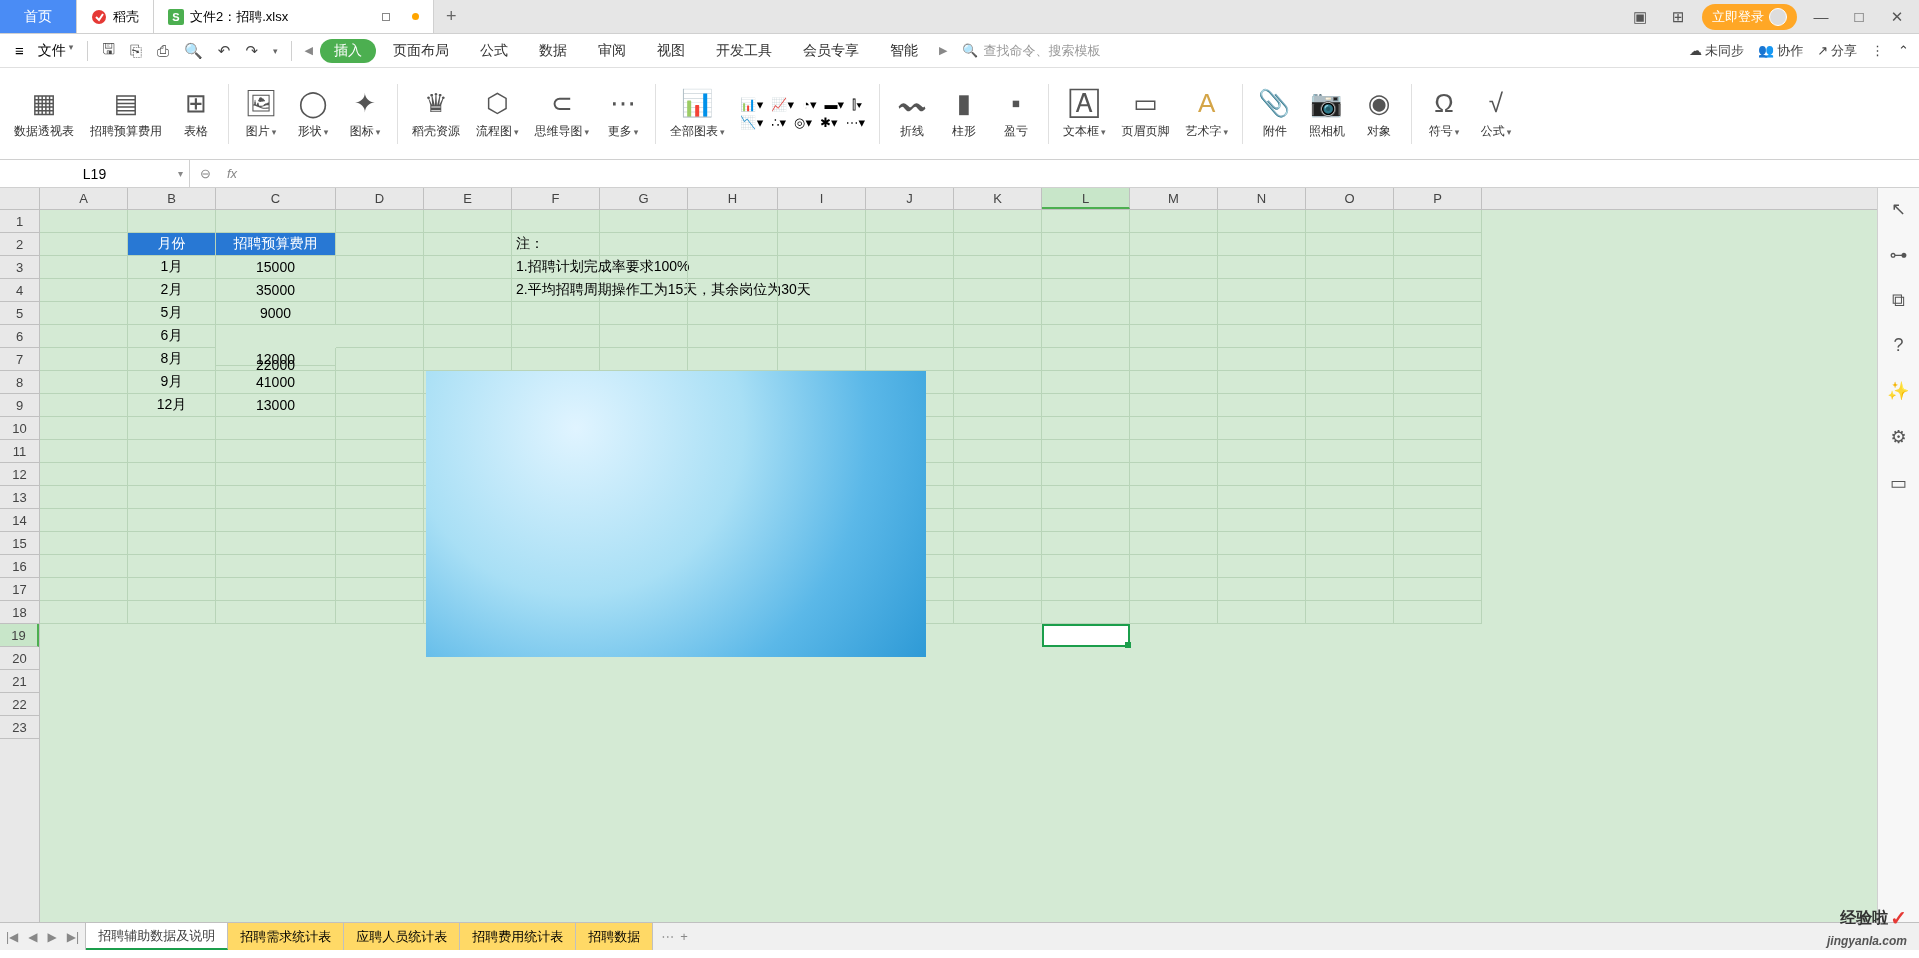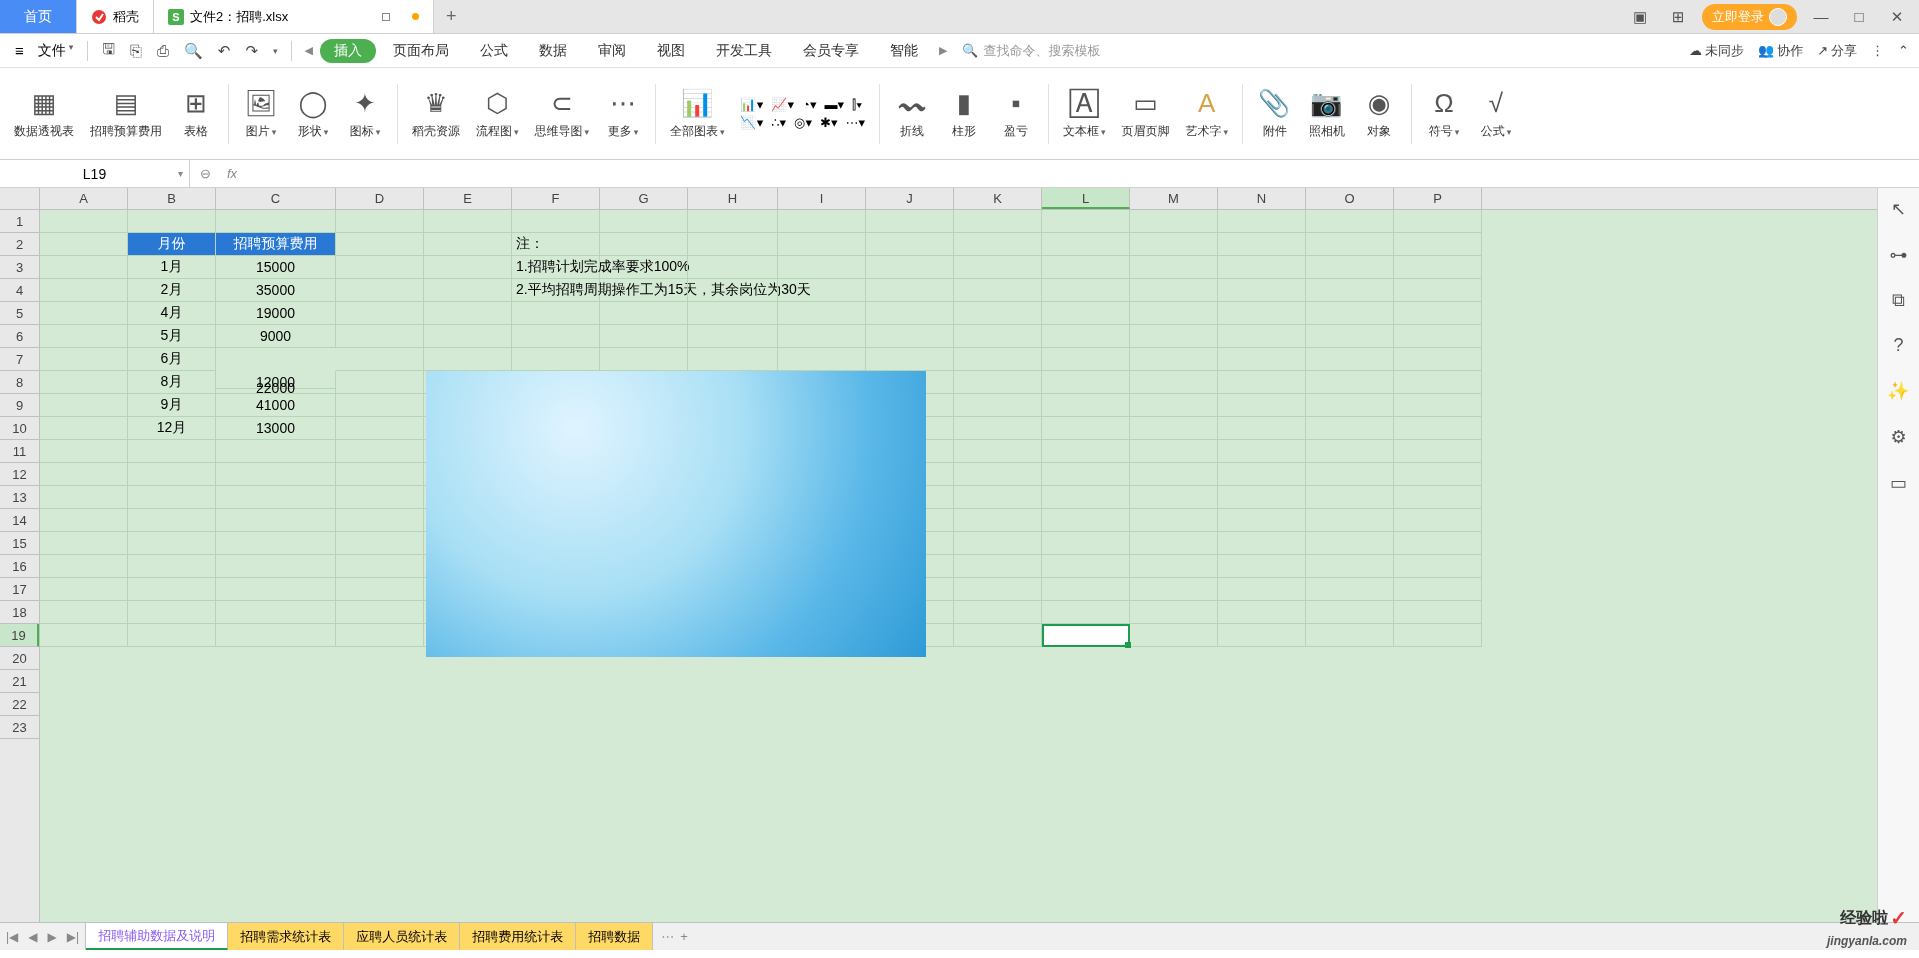--- a/index.html
+++ b/index.html
@@ -69,21 +69,21 @@
     .cell.center { justify-content: center; }
     .cell.note { justify-content: flex-start; }
     .active-cell { position: absolute; border: 2px solid #1b9e4b; background: #fff; pointer-events: none; }
     .active-cell::after { content: ''; position: absolute; right: -3px; bottom: -3px; width: 6px; height: 6px; background: #1b9e4b; }
     .chart-rect { position: absolute; left: 386px; top: 161px; width: 500px; height: 286px; background: radial-gradient(circle at 30% 20%, #e0f4ff 0%, #a8dff5 40%, #5bb8e8 70%, #2e9ad6 100%); }
     
     
     .sheet-bar { height: 28px; display: flex; align-items: stretch; border-top: 1px solid #c0c0c0; background: #f0f0f0; position: relative; }
     .sheet-nav { display: flex; align-items: center; padding: 0 6px; gap: 10px; color: #888; font-size: 12px; border-right: 1px solid #c0c0c0; }
     .sheet-tab { display: flex; align-items: center; padding: 0 12px; font-size: 13px; border-right: 1px solid #c0c0c0; cursor: pointer; }
-    .sheet-tab.active { background: #fff; color: #8b5cf6; border-bottom: 2px solid #1b9e4b; font-weight: 500; }
+    .sheet-tab.active { background: #fff; color: #404040; border-bottom: 2px solid #1b9e4b; font-weight: 500; }
     .sheet-tab.yellow { background: #ffd966; }
     .sheet-more { padding: 0 8px; display: flex; align-items: center; color: #888; gap: 6px; }
     .watermark { position: absolute; right: 12px; bottom: 28px; font-size: 16px; font-weight: bold; color: #333; display: flex; align-items: center; gap: 2px; }
     .watermark-check { color: #e53935; font-size: 20px; }
     .watermark-url { position: absolute; right: 12px; bottom: 10px; font-size: 12px; color: #555; font-style: italic; font-weight: bold; }
   </style>
 </head>
 <body>
 
 <div class="title-bar">
@@ -466,38 +466,20 @@
             <div class="cell" style="width: 88px;"></div>
             <div class="cell" style="width: 88px;"></div>
             <div class="cell" style="width: 88px;"></div>
             <div class="cell" style="width: 88px;"></div>
             <div class="cell" style="width: 88px;"></div>
             <div class="cell" style="width: 88px;"></div>
             <div class="cell" style="width: 88px;"></div>
           </div>
           <div class="cell-row">
             <div class="cell" style="width: 88px;"></div>
-            <div class="cell center" style="width: 88px;">4月</div>
-            <div class="cell center" style="width: 120px;">19000</div>
-            <div class="cell" style="width: 88px;"></div>
-            <div class="cell" style="width: 88px;"></div>
-            <div class="cell" style="width: 88px;"></div>
-            <div class="cell" style="width: 88px;"></div>
-            <div class="cell" style="width: 90px;"></div>
-            <div class="cell" style="width: 88px;"></div>
-            <div class="cell" style="width: 88px;"></div>
-            <div class="cell" style="width: 88px;"></div>
-            <div class="cell" style="width: 88px;"></div>
-            <div class="cell" style="width: 88px;"></div>
-            <div class="cell" style="width: 88px;"></div>
-            <div class="cell" style="width: 88px;"></div>
-            <div class="cell" style="width: 88px;"></div>
-          </div>
-          <div class="cell-row">
-            <div class="cell" style="width: 88px;"></div>
             <div class="cell center" style="width: 88px;">5月</div>
             <div class="cell center" style="width: 120px;">9000</div>
             <div class="cell" style="width: 88px;"></div>
             <div class="cell" style="width: 88px;"></div>
             <div class="cell" style="width: 88px;"></div>
             <div class="cell" style="width: 88px;"></div>
             <div class="cell" style="width: 90px;"></div>
             <div class="cell" style="width: 88px;"></div>
             <div class="cell" style="width: 88px;"></div>
             <div class="cell" style="width: 88px;"></div>

